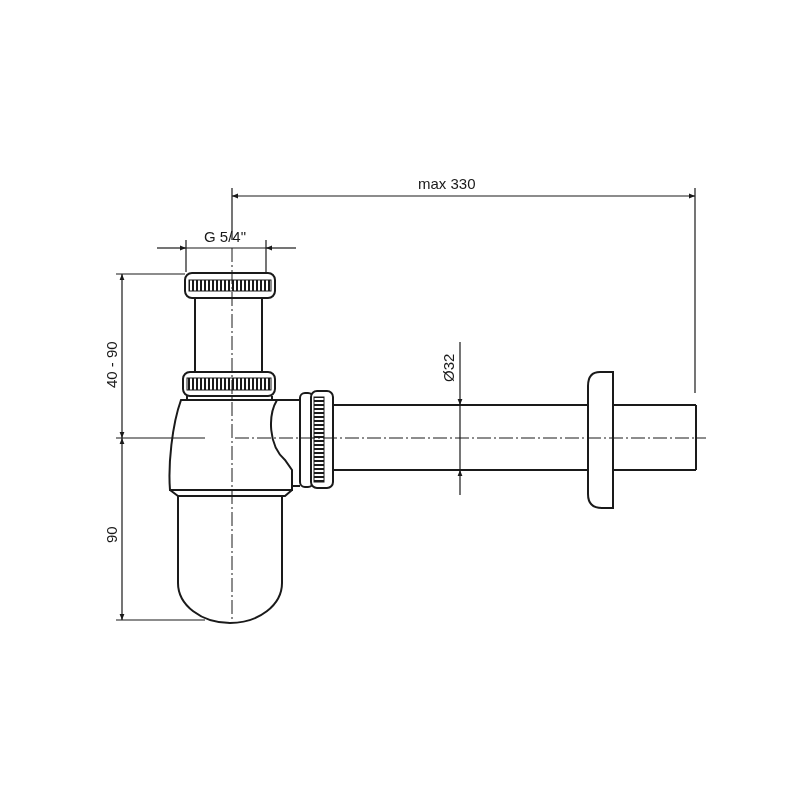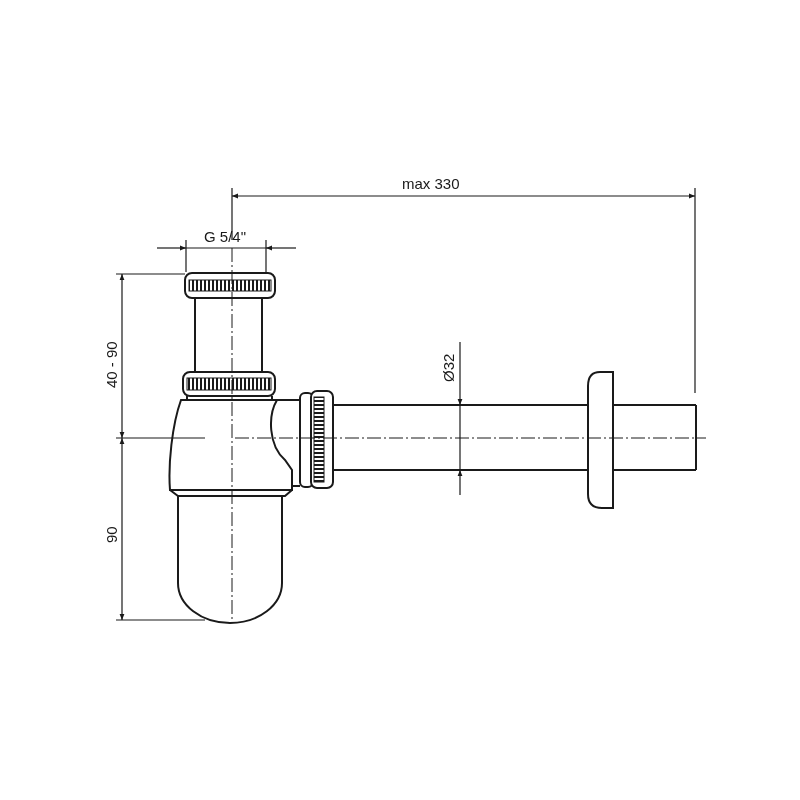--- a/index.html
+++ b/index.html
@@ -93,17 +93,17 @@
 
     <line x1="122" y1="438" x2="122" y2="620" marker-start="url(#arr)" marker-end="url(#arr)"></line>
     <line x1="116" y1="620" x2="205" y2="620"></line>
 
     <line x1="460" y1="342" x2="460" y2="405" marker-end="url(#arr)"></line>
     <line x1="460" y1="495" x2="460" y2="470" marker-end="url(#arr)"></line>
     <line x1="460" y1="405" x2="460" y2="470"></line>
   </g>
 </svg>
 
-<div class="lbl" style="left:402px; top:176px;">max 330</div>
+<div class="lbl" style="left:418px; top:176px;">max 330</div>
 <div class="lbl" style="left:204px; top:229px;">G 5/4"</div>
 <div class="lbl vert" style="left:104px; top:388px;">40 - 90</div>
 <div class="lbl vert" style="left:104px; top:543px;">90</div>
 <div class="lbl vert" style="left:441px; top:382px;">Ø32</div>
 
 </body></html>

